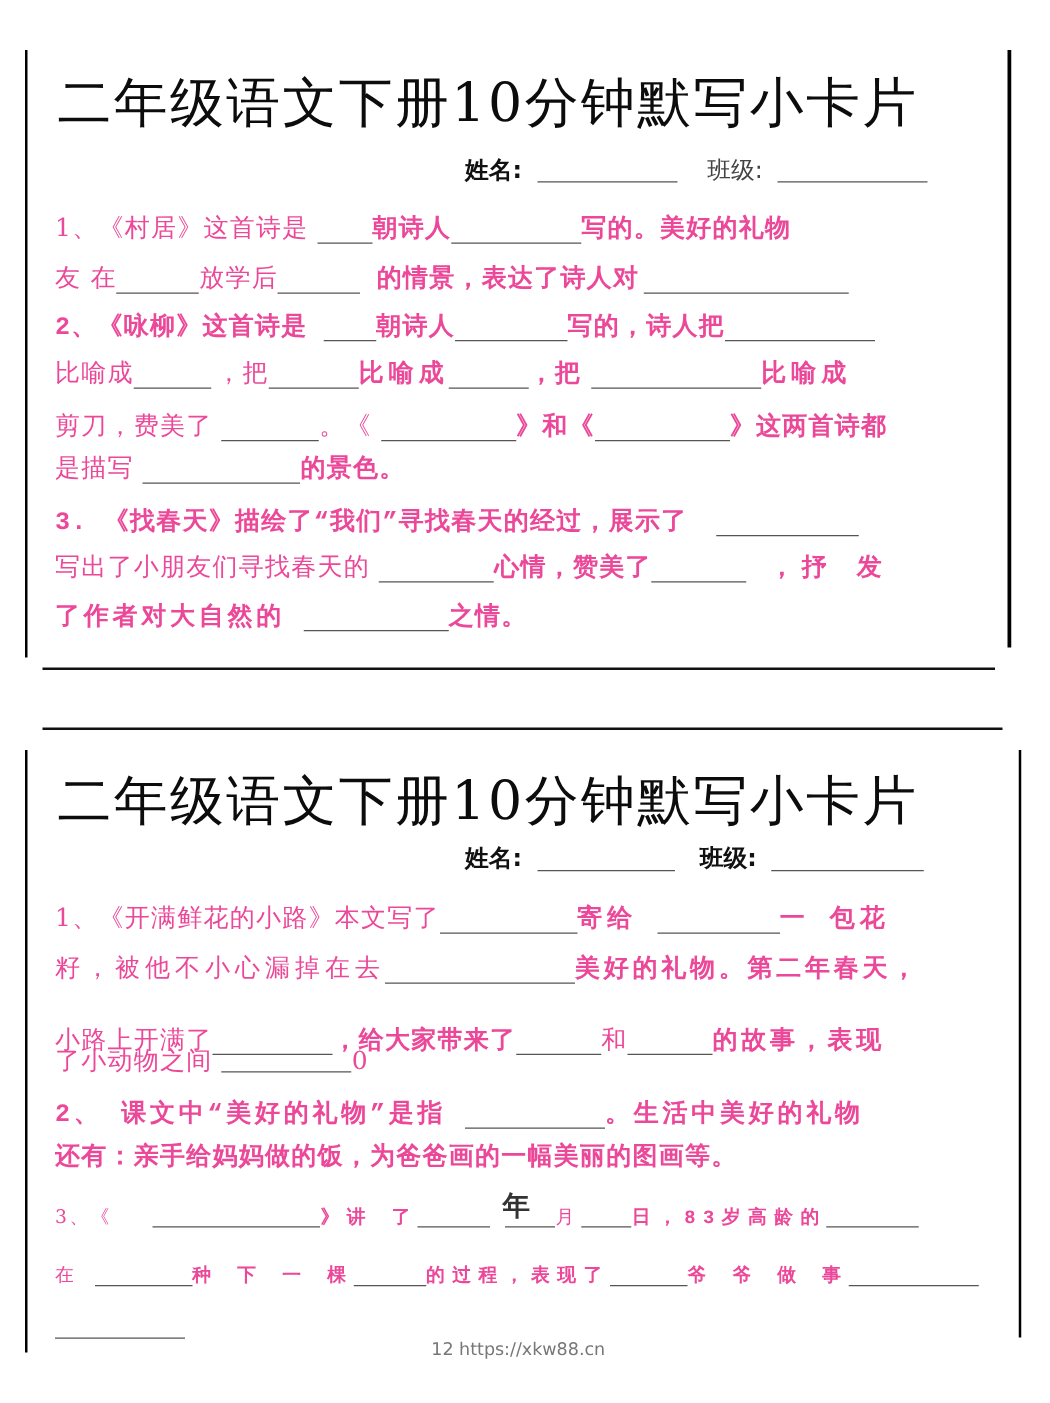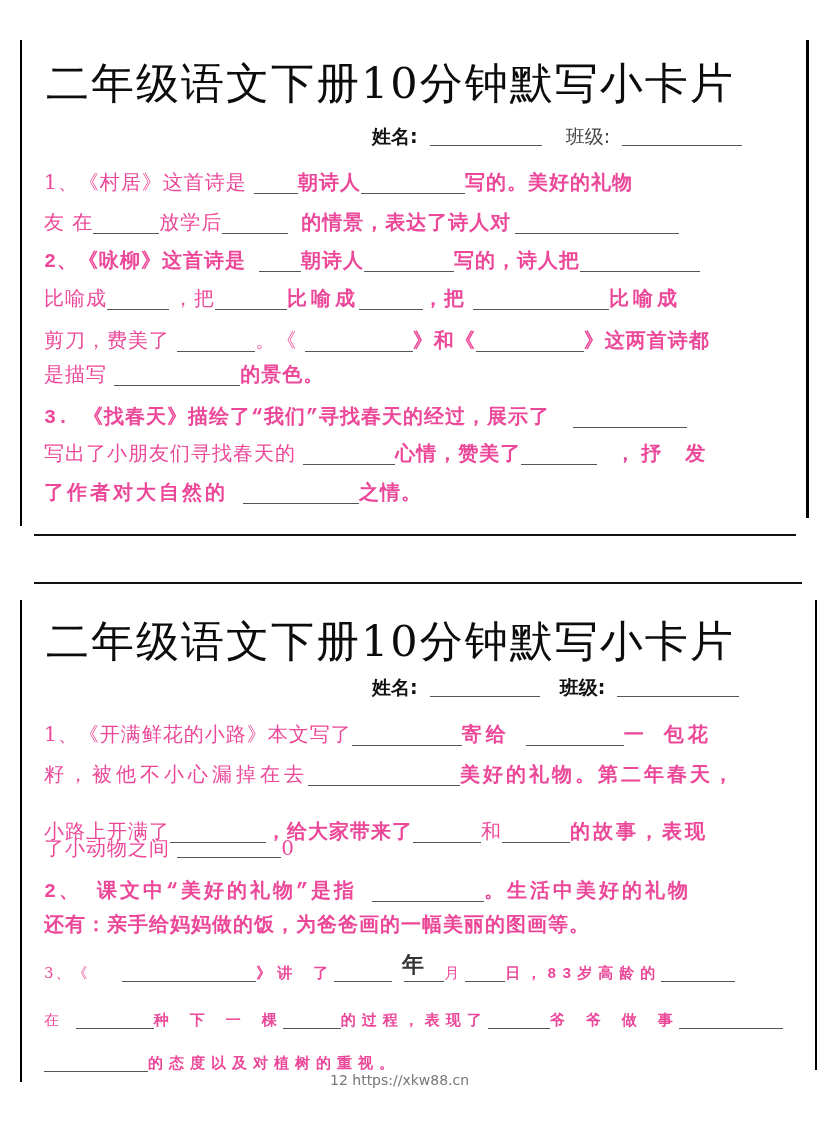--- a/index.html
+++ b/index.html
@@ -25,21 +25,21 @@
       font-size: 20px; line-height: 1; letter-spacing: 1px;
     }
     .line .b { font-weight: bold; color: #ec4899; font-family: Liberation Mono, monospace; }
     .line .g { font-weight: normal; color: #ec4899; font-family: "DejaVu Serif", serif; }
     .line .blank {
       display: inline-block; border-bottom: 1.5px solid #555; height: 18px; vertical-align: bottom;
     }
     .line.small { font-size: 15px; letter-spacing: 6px; }
     .line.small .blank { height: 14px; }
     .footer {
-      position: absolute; top: 1072px; left: 330px; font-size: 14px; color: #777;
+      position: absolute; top: 1072px; left: 345px; font-size: 14px; color: #777;
       font-family: "DejaVu Sans", sans-serif; white-space: nowrap;
     }
     .stray { position: absolute; left: 402px; top: 950px; font-size: 22px; font-weight: bold; color: #333; }
   </style>
 </head>
 <body>
 
 <div class="vline" style="left:20px;top:40px;width:2px;height:486px;"></div>
 <div class="vline" style="left:806px;top:40px;width:3px;height:478px;"></div>
 
@@ -116,16 +116,16 @@
 
 <div class="stray">年</div>
 
 <div class="line small" style="top:966px;">
   <span class="g" style="letter-spacing:2px;">3、《 </span><span class="blank" style="width:134px;margin-left:26px;"></span><span class="b">》讲 了</span><span class="blank" style="width:58px;"></span><span class="blank" style="width:40px;margin-left:12px;"></span><span class="g">月</span><span class="blank" style="width:40px;"></span><span class="b">日，83岁高龄的</span><span class="blank" style="width:74px;"></span>
 </div>
 <div class="line small" style="top:1013px;">
   <span class="g">在 </span><span class="blank" style="width:78px;"></span><span class="b">种 下 一 棵</span><span class="blank" style="width:58px;"></span><span class="b">的过程，表现了</span><span class="blank" style="width:62px;"></span><span class="b">爷 爷 做 事</span><span class="blank" style="width:104px;"></span>
 </div>
 <div class="line small" style="top:1056px;">
-  <span class="blank" style="width:104px;"></span><span class="b">的态度以及对植树的重视。</span>
+  <span class="blank" style="width:104px;"></span>
 </div>
 
 <div class="footer">12 https://xkw88.cn</div>
 
 </body></html>

